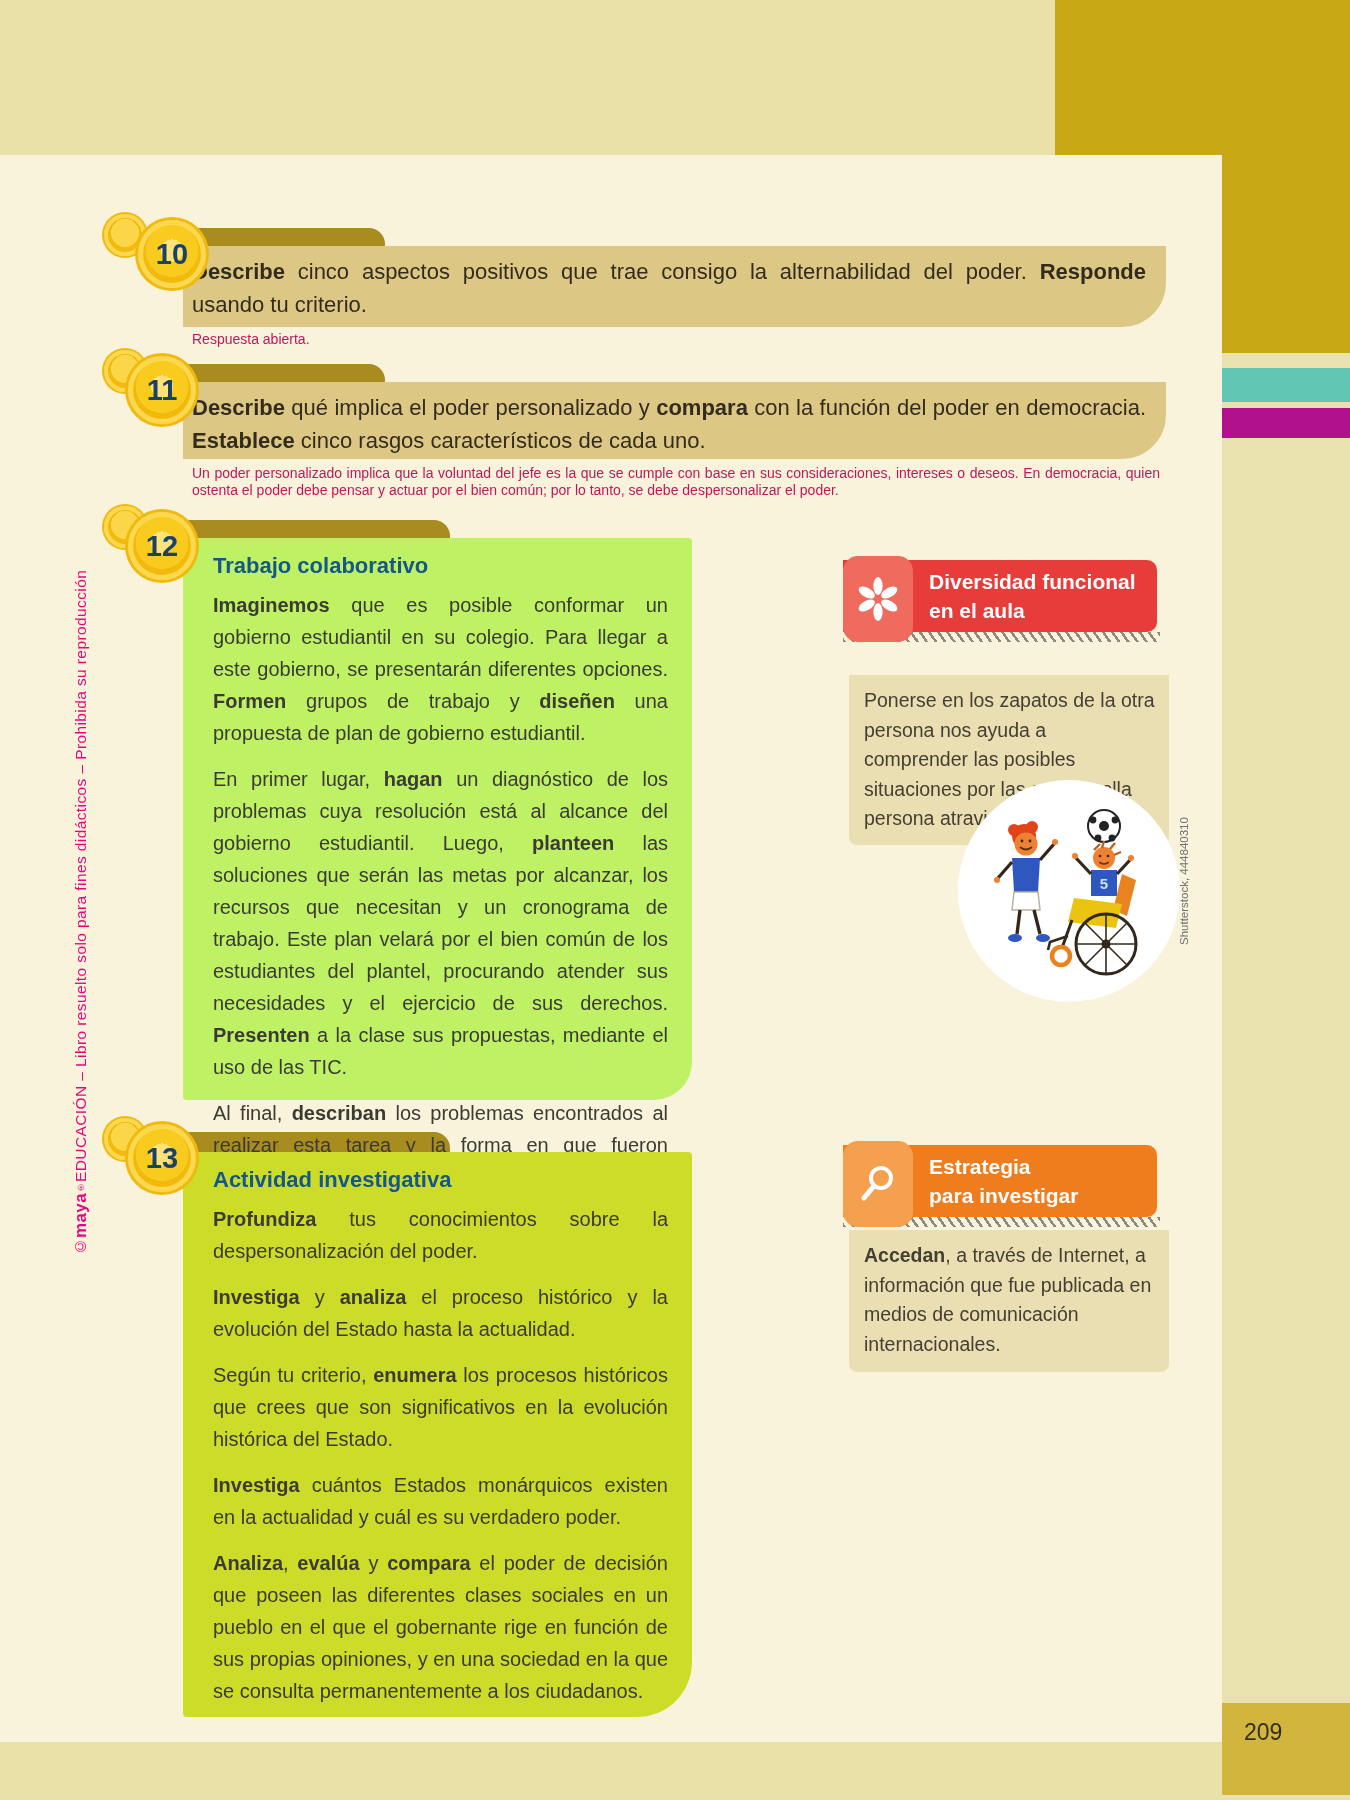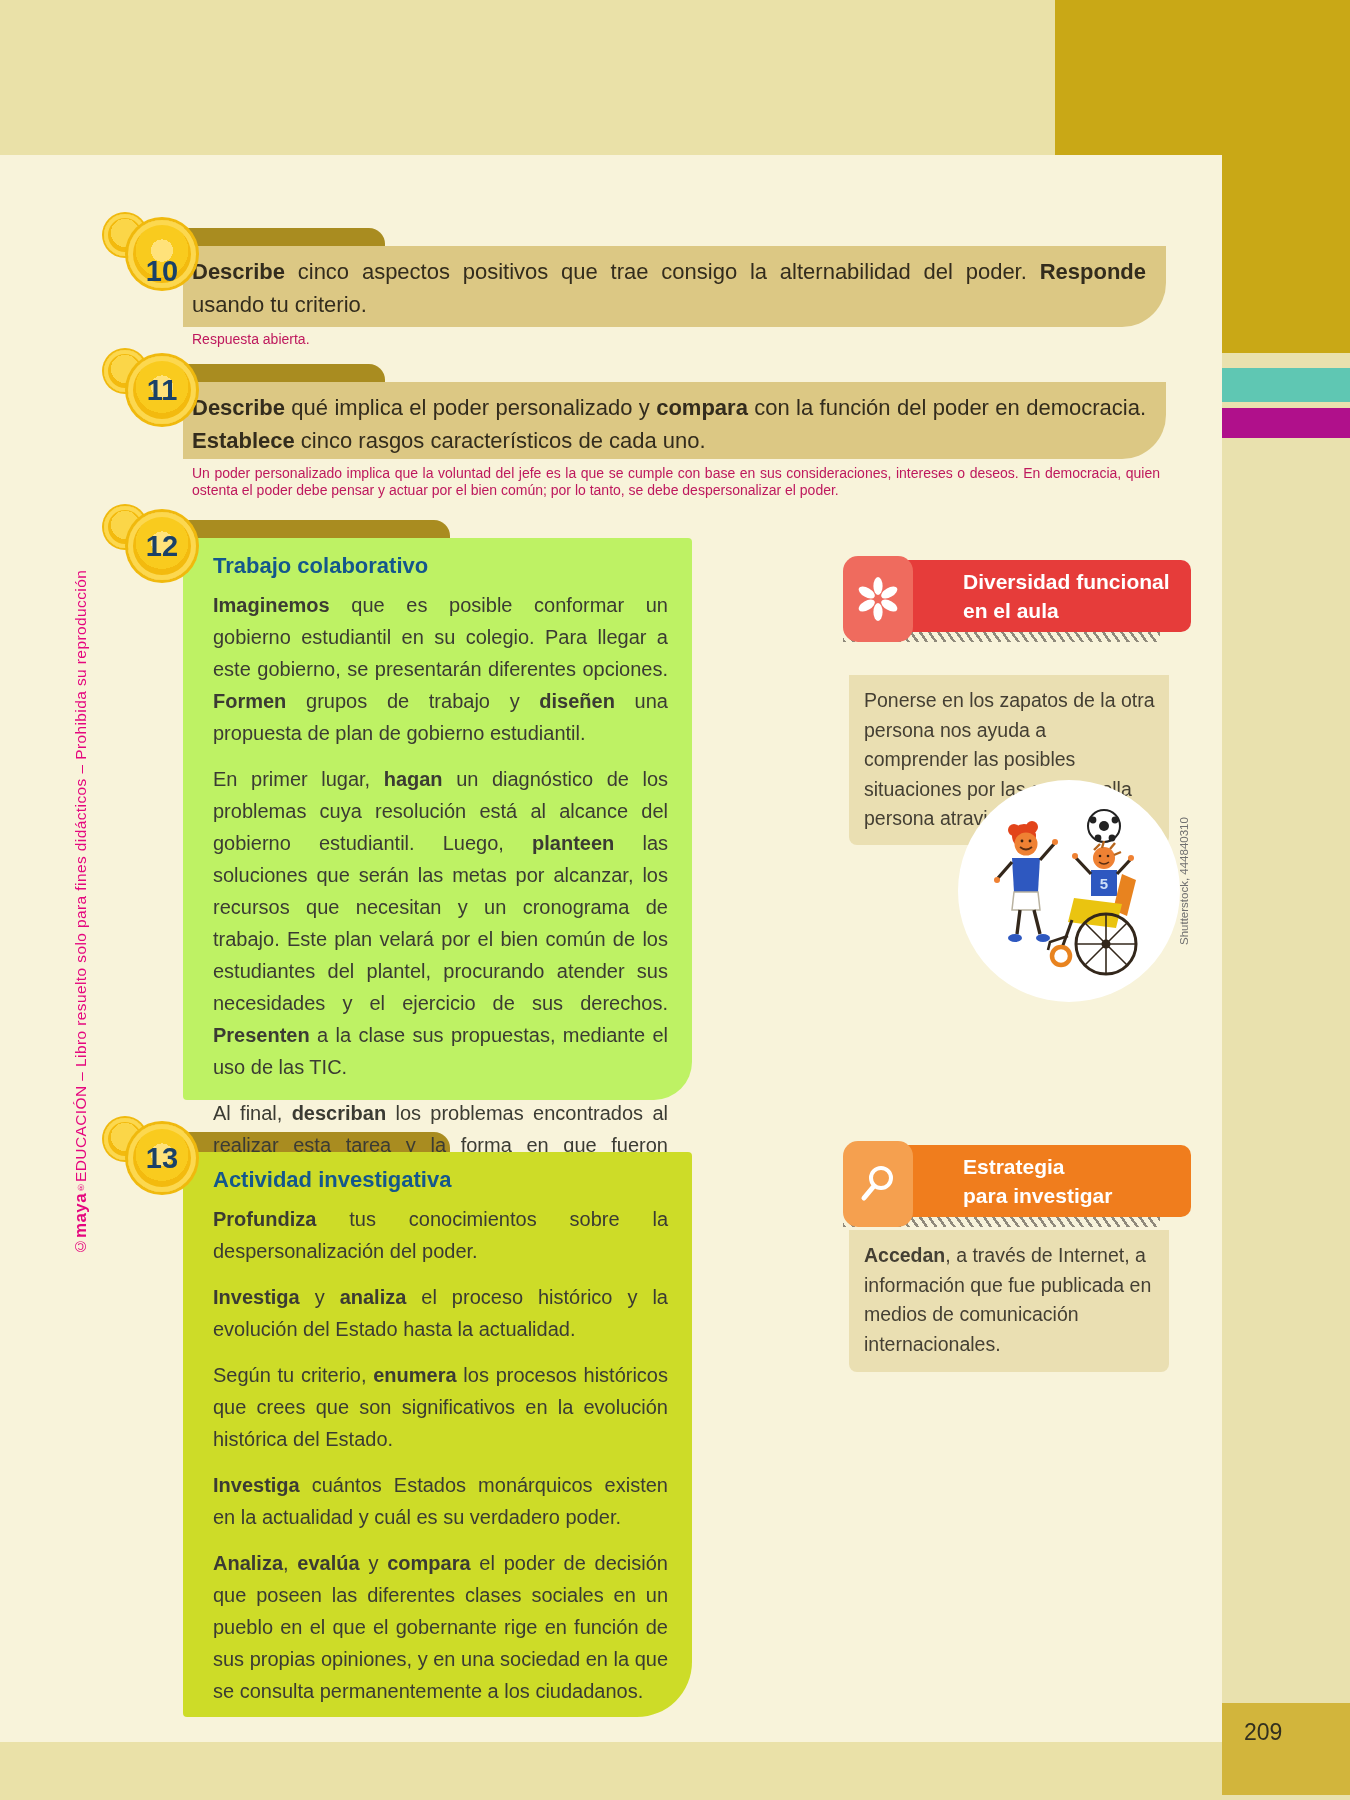--- a/index.html
+++ b/index.html
@@ -73,21 +73,21 @@
   .actbox h3{margin:0 0 9px 0;font-size:22px;line-height:29px;color:#14578c;text-align:left;}
   .actbox p{margin:0 0 14px 0;}
   .box-blue{background:#bef264;border-radius:4px 4px 38px 4px;}
   .box-green{background:#cddc28;border-radius:4px 4px 55px 4px;}
 
   
   .sb-header{
     left:843px;width:314px;height:72px;z-index:3;
     border-radius:0 10px 10px 0;box-sizing:border-box;
     padding:7px 6px 0 86px;
-    color:#ffffff;font-weight:bold;font-size:21px;line-height:29px;margin-left:34px;
+    color:#ffffff;font-weight:bold;font-size:21px;line-height:29px;
   }
   .sb-header.red{background:#e63c3a;}
   .sb-header.orange{background:#f07d1d;}
   .sb-tile{
     width:70px;height:86px;border-radius:15px;z-index:4;
     display:flex;align-items:center;justify-content:center;
   }
   .sb-tile.red{background:#ef6b5e;}
   .sb-tile.orange{background:#f5a04f;}
   .hatch{
@@ -130,21 +130,21 @@
 
   <div class="abs watermark">
       <span>©</span>
       <span class="b">maya</span>
       <span class="sup">®</span>
       <span>EDUCACIÓN – Libro resuelto solo para fines didácticos – Prohibida su reproducción</span>
     </div>
 
   <div class="abs coin-small" style="left:104px;top:214px;"></div>
   <div class="abs scroll" style="left:150px;top:228px;width:235px;"></div>
-  <div class="abs coin" style="left:128px;top:220px;align-items:flex-end;">
+  <div class="abs coin" style="left:138px;top:220px;">
     <span>10</span>
   </div>
   <div class="abs band" style="top:246px;height:81px;">
     <p><span class="b">Describe</span><span> cinco aspectos positivos que trae consigo la alternabilidad del poder. </span><span class="b">Responde</span><span> usando tu criterio.</span></p>
   </div>
   <div class="abs answer" style="left:192px;top:331px;width:600px;">
     <p><span>Respuesta abierta.</span></p>
   </div>
 
   <div class="abs coin-small" style="left:104px;top:350px;"></div>

